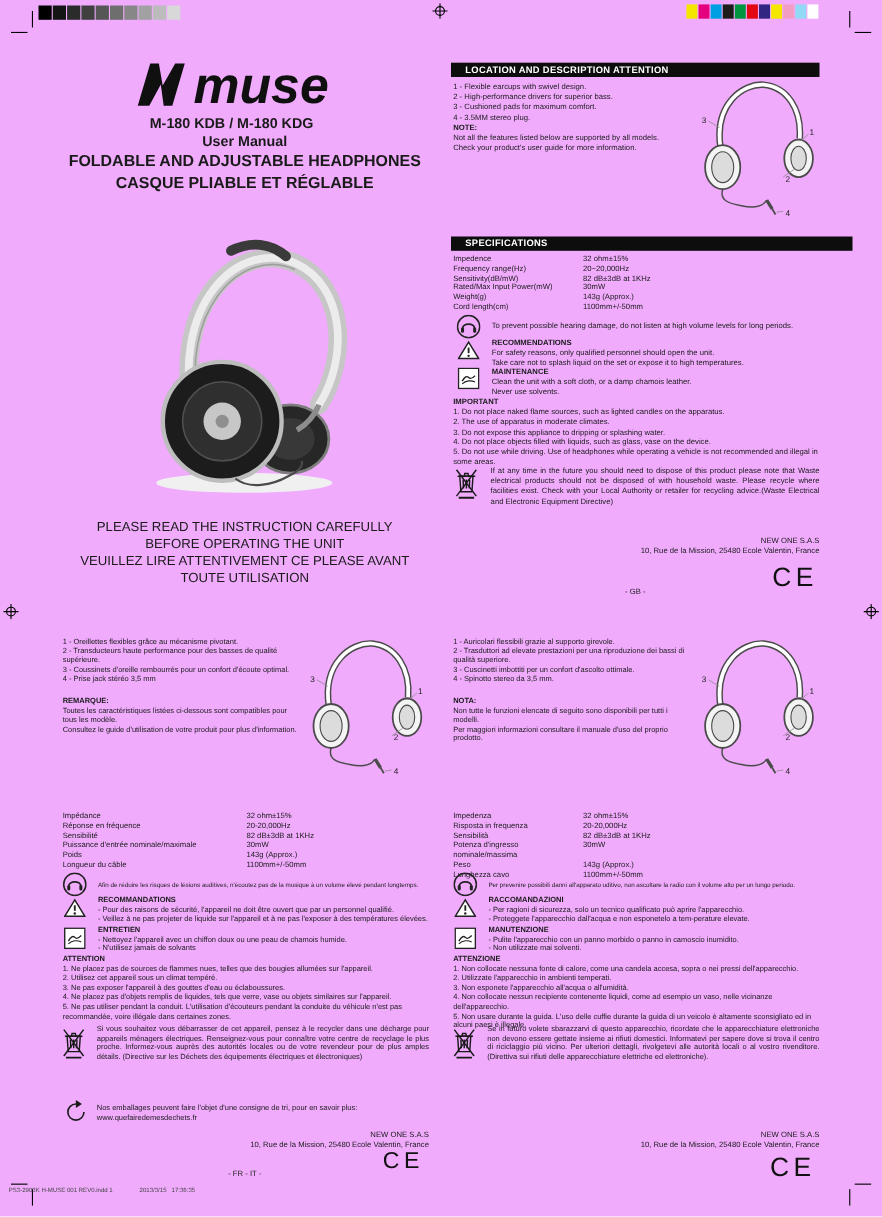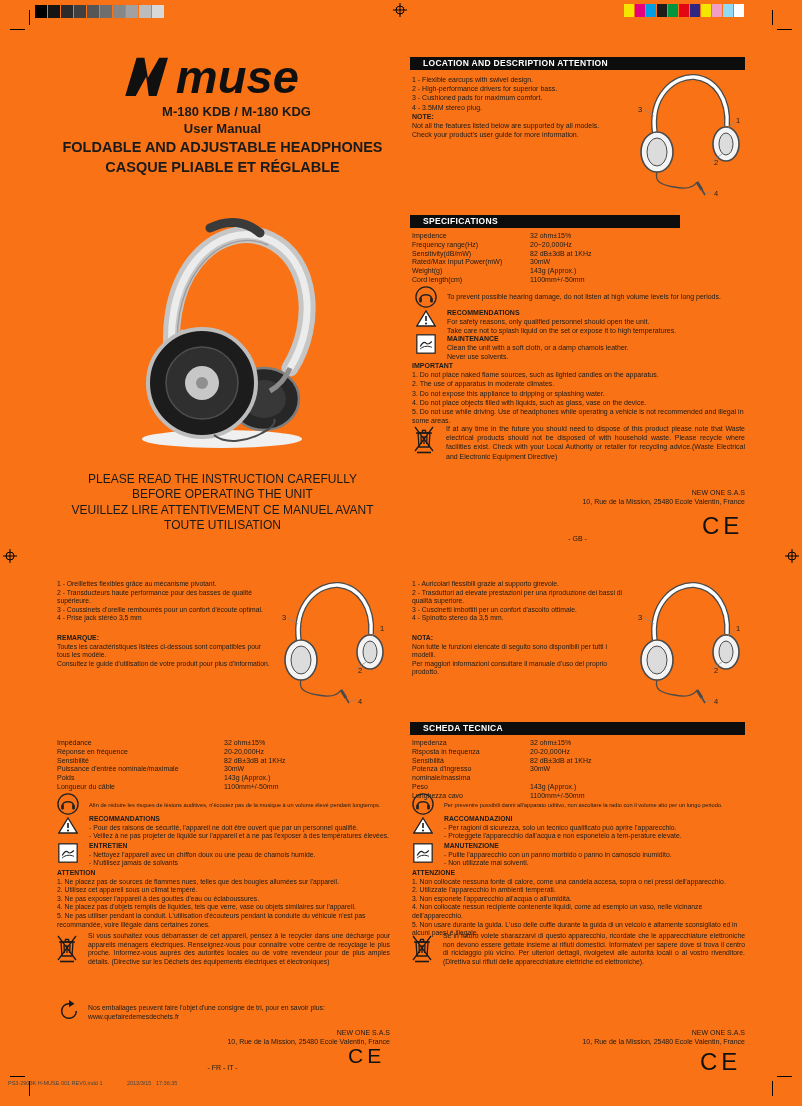--- a/index.html
+++ b/index.html
@@ -1,18 +1,18 @@
 <!DOCTYPE html>
 <html><head>
 <meta charset="utf-8">
 <style>
   * { box-sizing: border-box; margin: 0; padding: 0; }
   html, body { background: #fff; }
   .page {
-    position: relative; width: 802px; height: 1106px; background: #f97316;
+    position: relative; width: 802px; height: 1106px; background: #f0abfc;
     font-family: "Liberation Sans", sans-serif; color: #1a1a1a; overflow: hidden;
   }
   .abs { position: absolute; }
   .ctr { text-align: center; }
   .rgt { text-align: right; }
   .b { font-weight: bold; }
   .bar {
     background: #0d0d0d; color: #fff; font-weight: bold; font-size: 8.5px;
     height: 13px; line-height: 13px; padding-left: 13px; letter-spacing: .3px;
     overflow: hidden; white-space: nowrap;
@@ -96,21 +96,21 @@
         <line x1="0" y1="7" x2="14" y2="7"></line>
       </g>
     </svg>
 
   <div class="abs ctr" style="left:55px;top:52px;width:335px">
     <svg width="205" height="48" viewBox="0 0 235 54">
       <path fill="#101010" d="M6 50 L19 6 L28 6 L32 29 L45 6 L55 6 L42 50 L33 50 L30 28 L18 50 Z"></path>
       <text x="64" y="47" font-size="54" font-style="italic" font-weight="bold" fill="#101010">muse</text>
     </svg>
   </div>
-  <div class="abs ctr b" style="left:69px;top:104px;width:335px;font-size:13px">M-180 KDB / M-180 KDG</div>
+  <div class="abs ctr b" style="left:43px;top:104px;width:335px;font-size:13px">M-180 KDB / M-180 KDG</div>
   <div class="abs ctr coverTitle" style="left:40px;top:139px;width:365px">FOLDABLE AND ADJUSTABLE HEADPHONES</div>
   <div class="abs ctr b" style="left:55px;top:121px;width:335px;font-size:13px">User Manual</div>
   <div class="abs ctr coverTitle" style="left:40px;top:159px;width:365px">CASQUE PLIABLE ET RÉGLABLE</div>
 
   <div class="abs" style="left:122px;top:183px;width:200px;height:275px">
     <svg width="200" height="275" viewBox="0 0 200 275">
       <ellipse cx="100" cy="256" rx="80" ry="9" fill="#f0f0f0"></ellipse>
       <path d="M55 200 C30 95 95 32 148 57 C190 77 196 140 168 185" fill="none" stroke="#c6c6c6" stroke-width="17" stroke-linecap="round"></path>
       <path d="M55 200 C30 95 95 32 148 57 C190 77 196 140 168 185" fill="none" stroke="#ececec" stroke-width="7" stroke-linecap="round"></path>
       <path d="M60 196 C38 100 98 40 146 62" fill="none" stroke="#9d9d9d" stroke-width="1.4"></path>
@@ -122,21 +122,21 @@
       <circle cx="80" cy="200" r="54" fill="#1c1c1c"></circle>
       <circle cx="80" cy="200" r="54" fill="none" stroke="#bdbdbd" stroke-width="4"></circle>
       <circle cx="80" cy="200" r="36" fill="#2f2f2f" stroke="#4f4f4f" stroke-width="1.5"></circle>
       <circle cx="80" cy="200" r="17" fill="#c7c7c7"></circle>
       <circle cx="80" cy="200" r="6" fill="#8f8f8f"></circle>
       <path d="M92 252 C104 262 126 258 140 250 C150 245 154 240 152 236" fill="none" stroke="#4a4a4a" stroke-width="2"></path>
     </svg>
   </div>
 
   <div class="abs ctr notice" style="left:70px;top:472px;width:305px">PLEASE READ THE INSTRUCTION CAREFULLY BEFORE OPERATING THE UNIT</div>
-  <div class="abs ctr notice" style="left:70px;top:503px;width:305px">VEUILLEZ LIRE ATTENTIVEMENT CE MANUEL AVANT TOUTE UTILISATION</div>
+  <div class="abs ctr notice" style="left:70px;top:503px;width:305px">VEUILLEZ LIRE ATTENTIVEMENT CE PLEASE AVANT TOUTE UTILISATION</div>
 
   <div class="abs bar" style="left:410px;top:57px;width:335px">LOCATION AND DESCRIPTION ATTENTION</div>
 
   <div class="abs" style="left:412px;top:75px;width:225px">
     <div class="txt7">1 - Flexible earcups with swivel design.</div>
     <div class="txt7">2 - High-performance drivers for superior bass.</div>
     <div class="txt7">3 - Cushioned pads for maximum comfort.</div>
     <div class="txt7">4 - 3.5MM stereo plug.</div>
   </div>
 
@@ -167,21 +167,21 @@
       </g>
       <g font-size="7.5" fill="#222">
         <text x="104" y="57">1</text>
         <text x="82" y="99">2</text>
         <text x="6" y="46">3</text>
         <text x="82" y="130">4</text>
       </g>
     </svg>
   </div>
 
-  <div class="abs bar" style="left:410px;top:215px;width:270px">SPECIFICATIONS</div>
+  <div class="abs bar" style="left:410px;top:215px;width:365px">SPECIFICATIONS</div>
 
   <div class="abs" style="left:412px;top:232px;width:332px">
     <div class="specrow">
         <div class="sl">Impedence</div>
         <div class="sv">32 ohm±15%</div>
       </div>
     <div class="specrow">
         <div class="sl">Frequency range(Hz)</div>
         <div class="sv">20~20,000Hz</div>
       </div>
@@ -436,21 +436,20 @@
       </g>
       <g font-size="7.5" fill="#222">
         <text x="104" y="57">1</text>
         <text x="82" y="99">2</text>
         <text x="6" y="46">3</text>
         <text x="82" y="130">4</text>
       </g>
     </svg>
   </div>
 
-  <div class="abs bar" style="left:410px;top:722px;width:335px">SCHEDA TECNICA</div>
 
   <div class="abs" style="left:412px;top:739px;width:330px">
     <div class="specrow">
         <div class="sl">Impedenza</div>
         <div class="sv">32 ohm±15%</div>
       </div>
     <div class="specrow">
         <div class="sl">Risposta in frequenza</div>
         <div class="sv">20-20,000Hz</div>
       </div>

